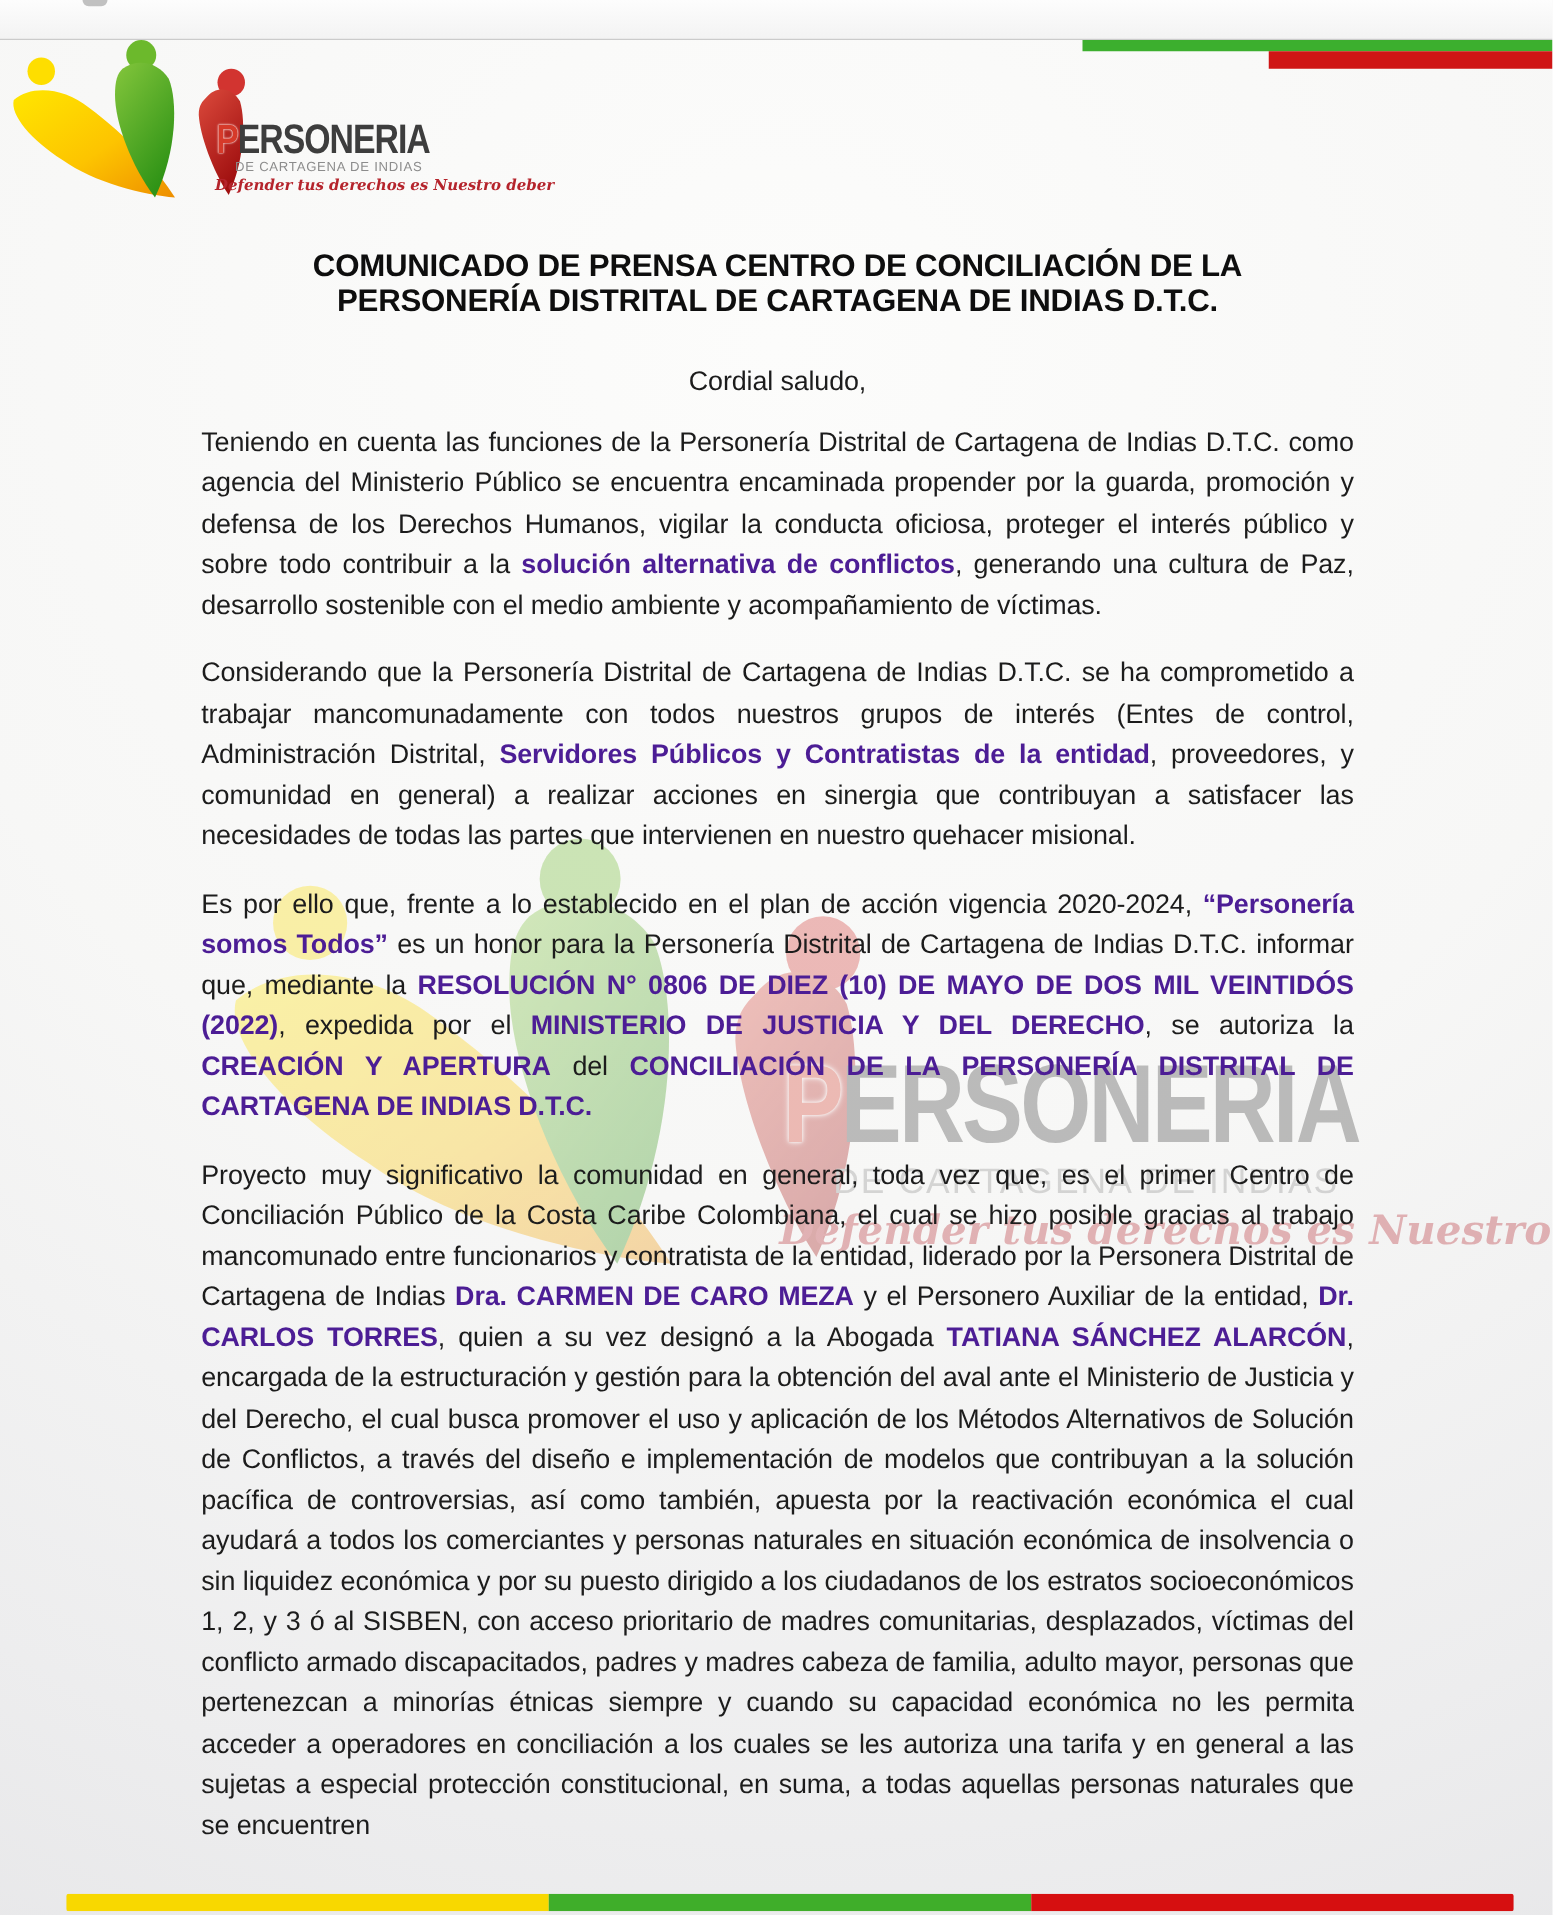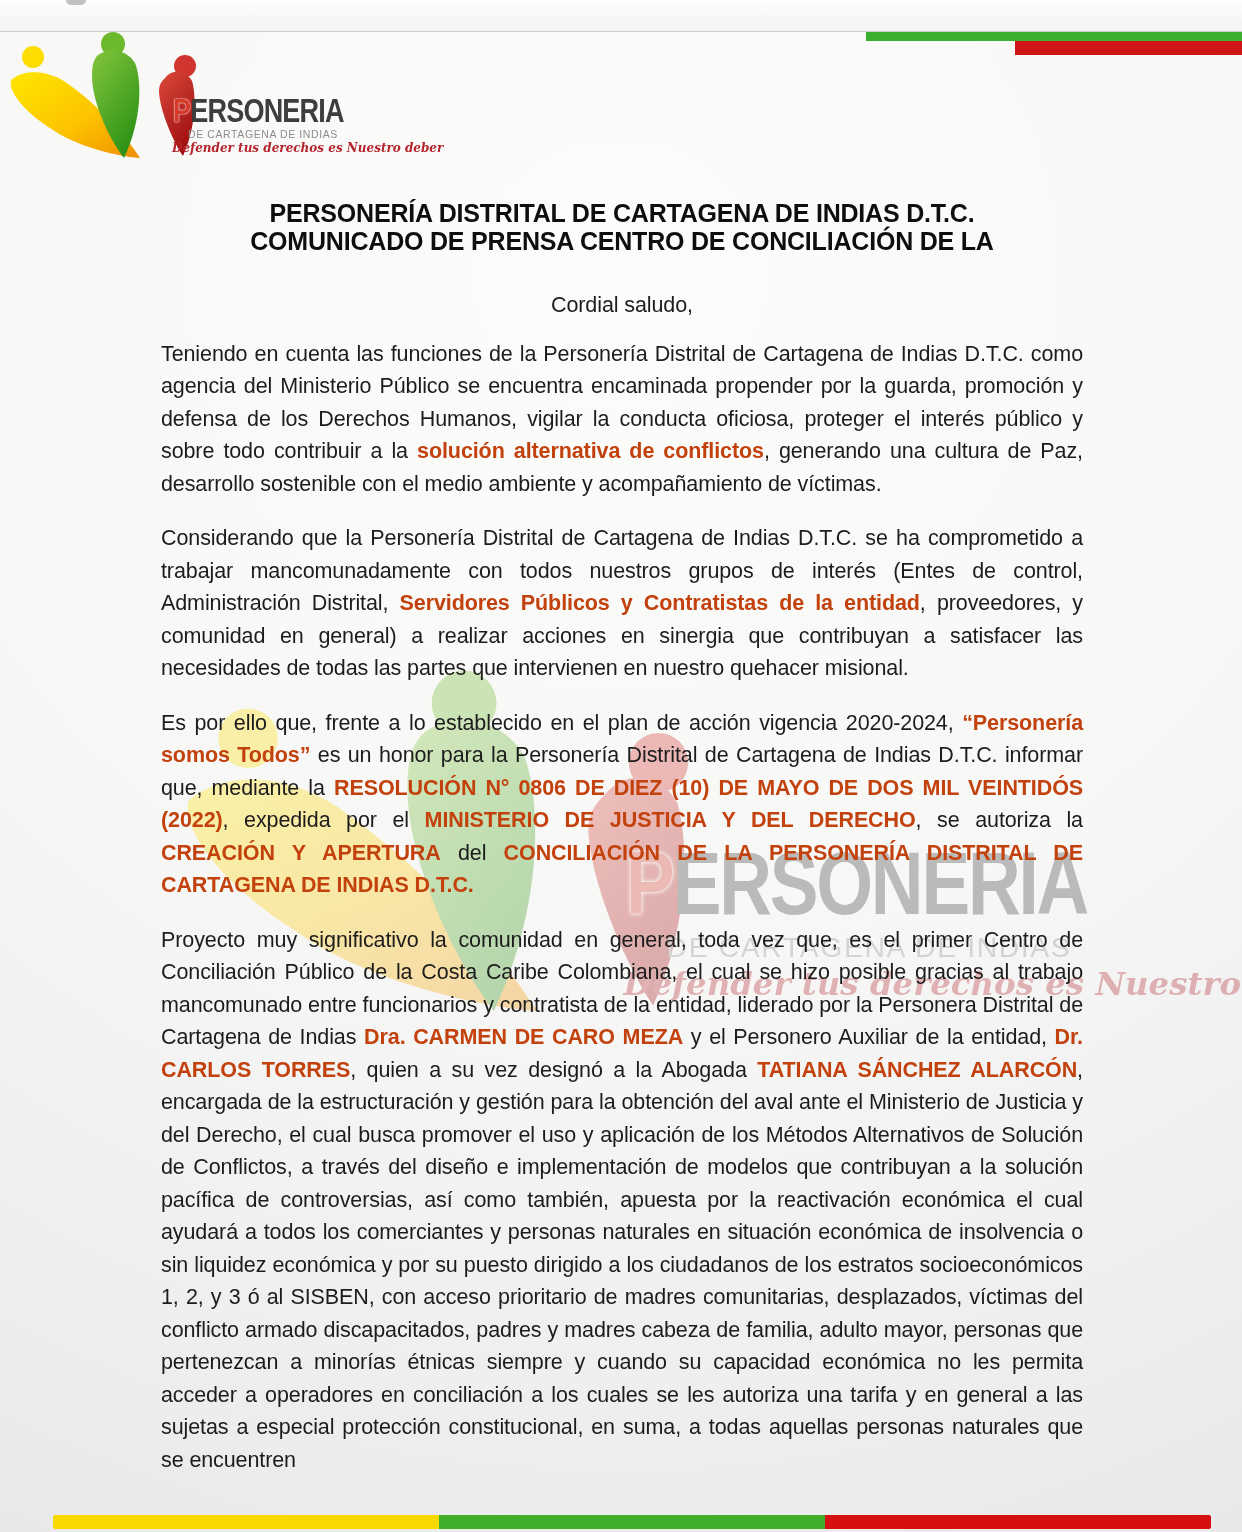--- a/index.html
+++ b/index.html
@@ -31,21 +31,21 @@
 
   .watermark{position:absolute;left:240px;top:660px;opacity:.32;
     transform:scale(2.7);transform-origin:0 0;z-index:1;}
 
   .content{position:absolute;left:161px;top:199px;width:922px;z-index:2;
     color:#1c1c1c;font-size:21.5px;line-height:32.5px;letter-spacing:-0.1px;}
   .doc-title{text-align:center;font-weight:bold;font-size:25px;line-height:28px;
     color:#0e0e0e;margin:0 0 34px 0;letter-spacing:-0.2px;}
   .greeting{margin:0 0 16px 0;text-align:center;}
   .para{margin:0 0 22px 0;text-align:justify;}
-  .para b{color:#c2410c;}
+  .para b{color:#4c1d95;}
 
   .bottombar{position:absolute;left:53px;top:1515px;width:1158px;height:14px;display:flex;
     border-radius:2px;overflow:hidden;z-index:3;}
   .bottombar .seg{flex:1;height:100%;}
 </style>
 </head>
 <body>
 
 <div class="top-strip"></div>
 <div class="hairline"></div>
@@ -94,22 +94,22 @@
       <path d="M160,50 C168,40 181,42 187,53 C192,70 190,102 178,128 C165,108 155,80 154,64 C154,56 157,53 160,50 Z" fill="url(#gr)"></path>
     </svg>
     <div class="wordmark"><span class="initial">P</span><span>ERSONERIA</span></div>
     <div class="logo-subtitle">DE CARTAGENA DE INDIAS</div>
     <div class="logo-slogan">Defender tus derechos  es Nuestro deber</div>
   </div>
 </div>
 
 <div class="content">
   <div class="doc-title">
+    <div>COMUNICADO DE PRENSA CENTRO DE CONCILIACIÓN DE LA</div>
     <div>PERSONERÍA DISTRITAL DE CARTAGENA DE INDIAS D.T.C.</div>
-    <div>COMUNICADO DE PRENSA CENTRO DE CONCILIACIÓN DE LA</div>
   </div>
   <p class="greeting">Cordial saludo,</p>
   <div>
       <p class="para"><span>Teniendo en cuenta las funciones de la Personería Distrital de Cartagena de Indias D.T.C. como agencia del Ministerio Público se encuentra encaminada propender por la guarda, promoción y defensa de los Derechos Humanos, vigilar la conducta oficiosa, proteger el interés público y sobre todo contribuir a la </span><b>solución alternativa de conflictos</b><span>, generando una cultura de Paz, desarrollo sostenible con el medio ambiente y acompañamiento de víctimas.</span></p>
       <p class="para"><span>Considerando que la Personería Distrital de Cartagena de Indias D.T.C. se ha comprometido a trabajar mancomunadamente con todos nuestros grupos de interés (Entes de control, Administración Distrital, </span><b>Servidores Públicos y Contratistas de la entidad</b><span>, proveedores, y comunidad en general) a realizar acciones en sinergia que contribuyan a satisfacer las necesidades de todas las partes que intervienen en nuestro quehacer misional.</span></p>
       <p class="para"><span>Es por ello que, frente a lo establecido en el plan de acción vigencia 2020-2024, </span><b>“Personería somos Todos”</b><span> es un honor para la Personería Distrital de Cartagena de Indias D.T.C. informar que, mediante la </span><b>RESOLUCIÓN N° 0806 DE DIEZ (10) DE MAYO DE DOS MIL VEINTIDÓS (2022)</b><span>, expedida por el </span><b>MINISTERIO DE JUSTICIA Y DEL DERECHO</b><span>, se autoriza la </span><b>CREACIÓN Y APERTURA</b><span> del </span><b>CONCILIACIÓN DE LA PERSONERÍA DISTRITAL DE CARTAGENA DE INDIAS D.T.C.</b></p>
       <p class="para"><span>Proyecto muy significativo la comunidad en general, toda vez que, es el primer Centro de Conciliación Público de la Costa Caribe Colombiana, el cual se hizo posible gracias al trabajo mancomunado entre funcionarios y contratista de la entidad, liderado por la Personera Distrital de Cartagena de Indias </span><b>Dra. CARMEN DE CARO MEZA</b><span> y el Personero Auxiliar de la entidad, </span><b>Dr. CARLOS TORRES</b><span>, quien a su vez designó a la Abogada </span><b>TATIANA SÁNCHEZ ALARCÓN</b><span>, encargada de la estructuración y gestión para la obtención del aval ante el Ministerio de Justicia y del Derecho,  el cual busca promover el uso y aplicación de los Métodos Alternativos de Solución de Conflictos, a través del diseño e implementación de modelos que contribuyan a la solución pacífica de controversias, así como también, apuesta por la reactivación económica el cual ayudará a todos los comerciantes y personas naturales en situación económica de insolvencia o sin liquidez económica y por su puesto dirigido a los ciudadanos de los estratos socioeconómicos 1, 2, y 3 ó al SISBEN, con acceso prioritario de madres comunitarias, desplazados, víctimas del conflicto armado discapacitados, padres y madres cabeza de familia, adulto mayor, personas que pertenezcan a minorías étnicas siempre y cuando su capacidad económica no les permita acceder a operadores en conciliación a los cuales se les autoriza una tarifa y en general a las sujetas a especial protección constitucional, en suma, a todas aquellas personas naturales que se encuentren</span></p>
     </div>
 </div>
 

